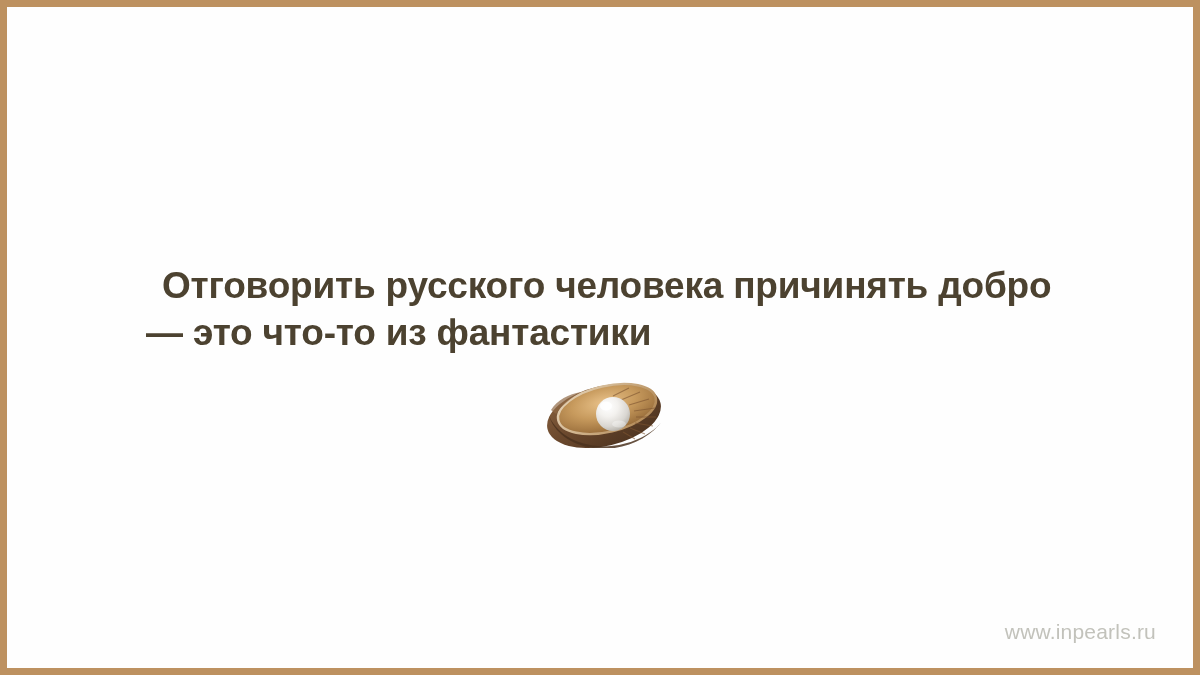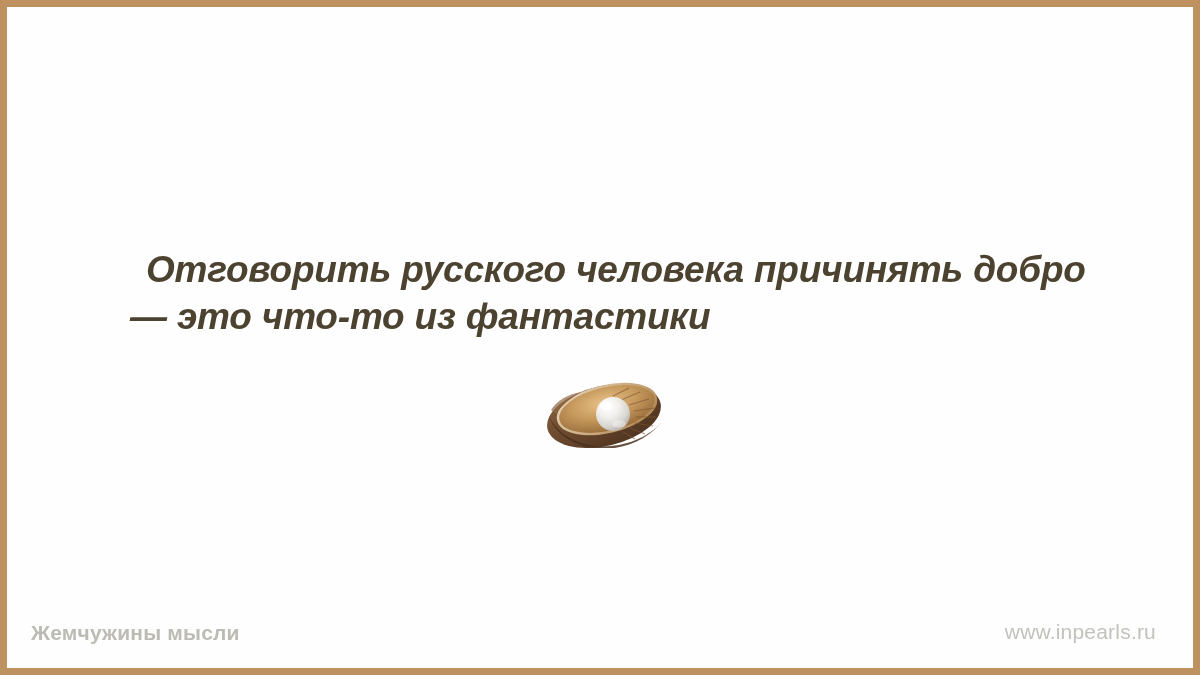--- a/index.html
+++ b/index.html
@@ -17,30 +17,29 @@
     overflow: hidden;
     font-family: "Liberation Sans", sans-serif;
   }
   #quote-block {
     position: absolute;
     left: 123px;
     top: 239px;
     width: 960px;
   }
   #quote-text {
-    margin: 0;
+    margin: 16px;
     font-family: "Liberation Sans", sans-serif;
     font-weight: bold;
     font-size: 37px;
     line-height: 47px;
     color: #4c4230;
     letter-spacing: -0.2px;
     white-space: pre-line;
     text-indent: 16px;
-    font-style: italic;
   }
   #emblem {
     position: absolute;
     left: 534px;
     top: 369px;
     width: 130px;
     height: 72px;
   }
   #emblem svg {
     display: block;
@@ -127,17 +126,16 @@
       <path d="M8 40 C18 62 44 72 70 70 C92 68 112 58 122 44 C108 64 80 76 52 72 C30 69 13 56 8 40 Z" fill="#4b321e" opacity="0.85"></path>
 
       <path d="M10 34 C16 24 28 18 40 16 C30 22 21 29 15 38 Z" fill="#8f6844" opacity="0.7"></path>
 
       <circle cx="72" cy="38" r="17" fill="url(#gPearl)"></circle>
       <ellipse cx="65" cy="30" rx="6" ry="4.5" fill="#ffffff" opacity="0.85"></ellipse>
       <ellipse cx="78" cy="48" rx="7" ry="3.5" fill="#ffffff" opacity="0.35"></ellipse>
     </svg>
   </div>
 
-  <p id="footer-left">Жемчужины мысли</p>
 
   <a id="footer-right" href="#">www.inpearls.ru</a>
 
 </div>
 
 </body></html>

